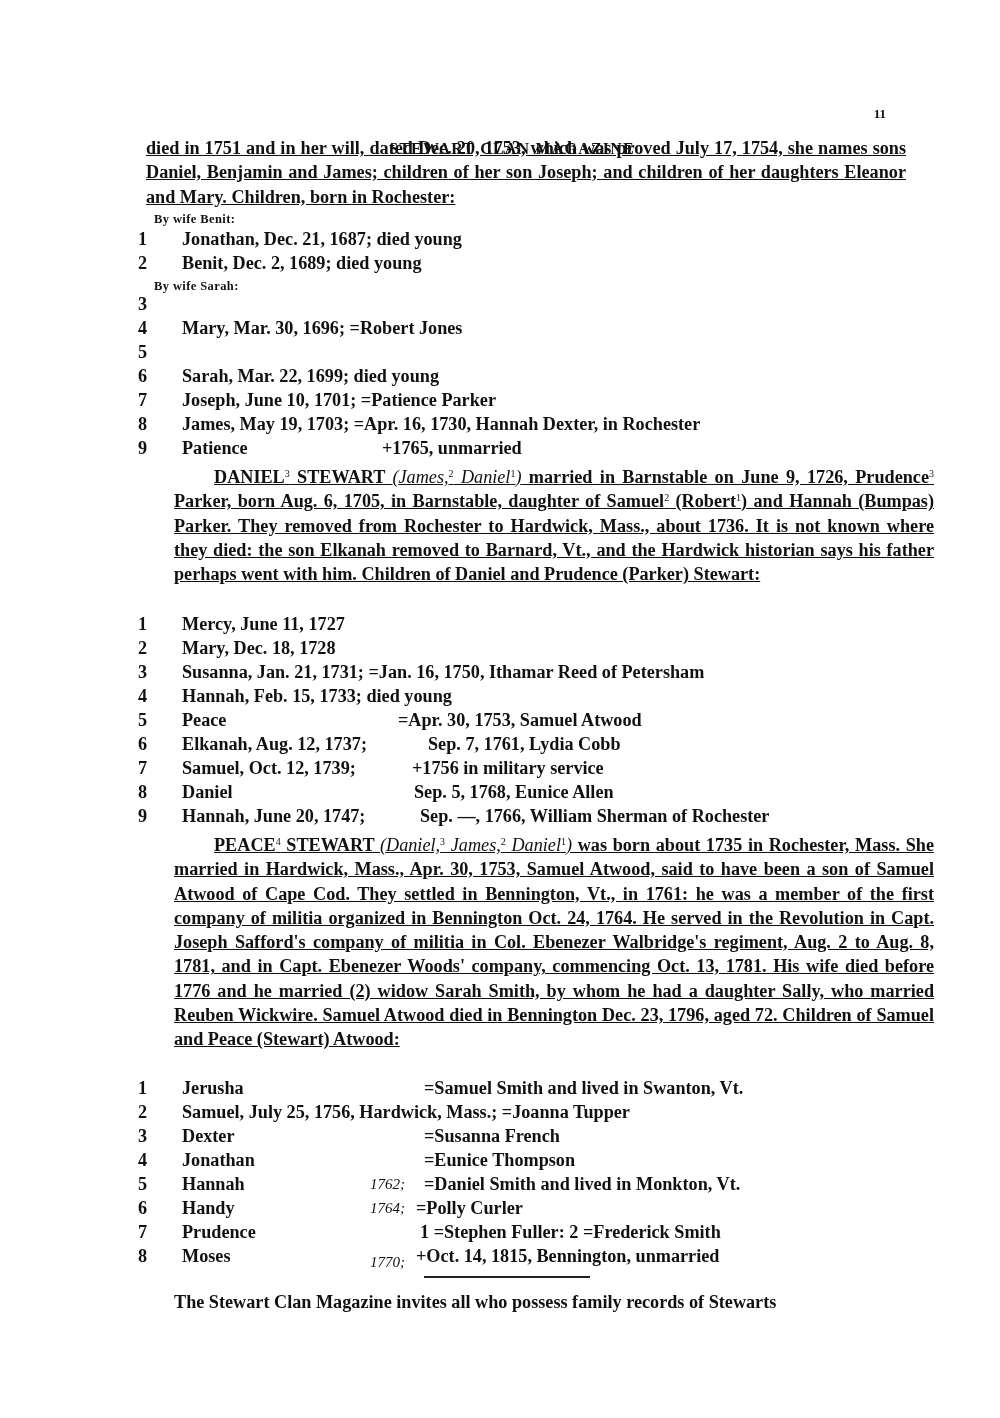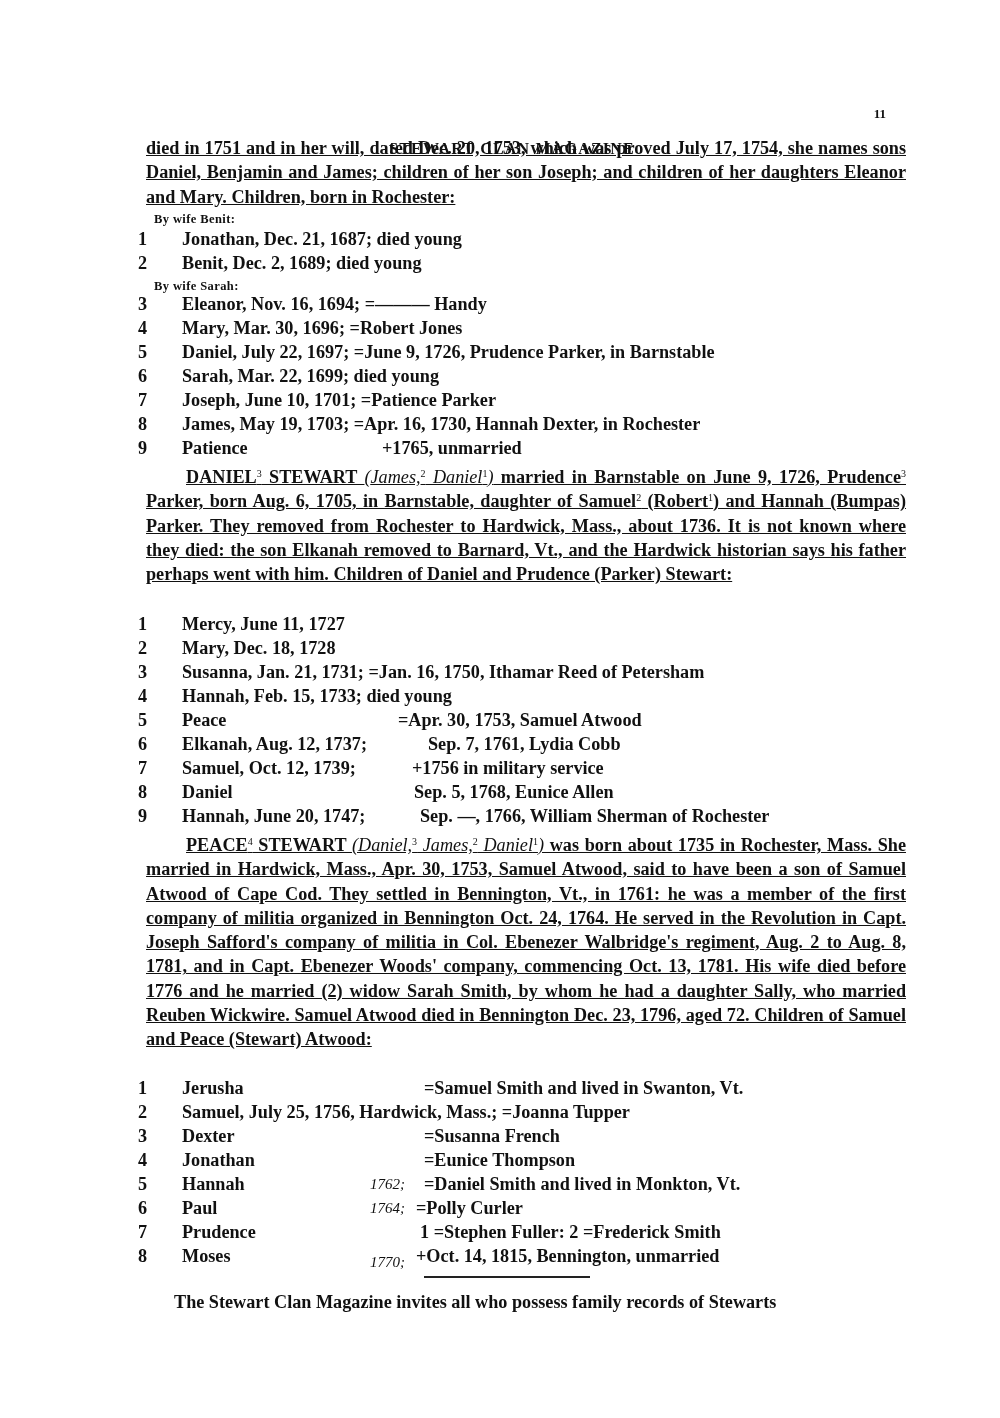--- a/index.html
+++ b/index.html
@@ -17,21 +17,21 @@
     font-size: 16px; font-weight: bold; letter-spacing: 1.2px; margin-top: 32px;
   }
   .page-number {
     position: absolute; right: 8px; top: -2px; font-size: 13px; font-weight: bold;
   }
   .para {
     position: absolute; left: 12px; width: 760px;
     font-size: 18.2px; line-height: 24.3px; font-weight: bold;
     text-align: justify; margin: 0; text-decoration: underline;
   }
-  .para.indent { text-indent: 40px; }
+  .para.indent { text-indent: 40px; margin-left: 28px; }
   .para .it { font-style: italic; font-weight: normal; }
   sup { font-size: 10px; line-height: 0; vertical-align: 6px; font-weight: normal; }
   .sub-head {
     position: absolute; left: 20px; font-size: 12.5px; font-weight: bold; letter-spacing: 0.4px;
   }
   .list-row {
     position: absolute; left: 0; width: 760px; height: 24px;
     font-size: 18.2px; font-weight: bold; white-space: nowrap;
   }
   .list-row .num { position: absolute; left: 4px; width: 20px; }
@@ -64,29 +64,27 @@
     <span class="num">1</span>
     <span class="entry">Jonathan, Dec. 21, 1687; died young</span>
   </div>
   <div class="list-row" style="top:253px;">
     <span class="num">2</span>
     <span class="entry">Benit, Dec. 2, 1689; died young</span>
   </div>
   <div class="sub-head" style="top:279px;">By wife Sarah:</div>
   <div class="list-row" style="top:294px;">
     <span class="num">3</span>
-    <span class="entry">Eleanor, Nov. 16, 1694; =——— Handy</span>
   </div>
   <div class="list-row" style="top:318px;">
     <span class="num">4</span>
     <span class="entry">Mary, Mar. 30, 1696; =Robert Jones</span>
   </div>
   <div class="list-row" style="top:342px;">
     <span class="num">5</span>
-    <span class="entry">Daniel, July 22, 1697; =June 9, 1726, Prudence Parker, in Barnstable</span>
   </div>
   <div class="list-row" style="top:366px;">
     <span class="num">6</span>
     <span class="entry">Sarah, Mar. 22, 1699; died young</span>
   </div>
   <div class="list-row" style="top:390px;">
     <span class="num">7</span>
     <span class="entry">Joseph, June 10, 1701; =Patience Parker</span>
   </div>
   <div class="list-row" style="top:414px;">
@@ -165,21 +163,21 @@
     <span class="col2" style="left:290px;">=Eunice Thompson</span>
   </div>
   <div class="list-row" style="top:1174px;">
     <span class="num">5</span>
     <span class="entry">Hannah</span>
     <span class="col2 yr" style="left:236px; top:2px;">1762;</span>
     <span class="col2" style="left:290px;">=Daniel Smith and lived in Monkton, Vt.</span>
   </div>
   <div class="list-row" style="top:1198px;">
     <span class="num">6</span>
-    <span class="entry">Paul</span>
+    <span class="entry">Handy</span>
     <span class="col2 yr" style="left:236px; top:2px;">1764;</span>
     <span class="col2" style="left:282px;">=Polly Curler</span>
   </div>
   <div class="list-row" style="top:1222px;">
     <span class="num">7</span>
     <span class="entry">Prudence</span>
     <span class="col2" style="left:286px;">1 =Stephen Fuller: 2 =Frederick Smith</span>
   </div>
   <div class="list-row" style="top:1246px;">
     <span class="num">8</span>

